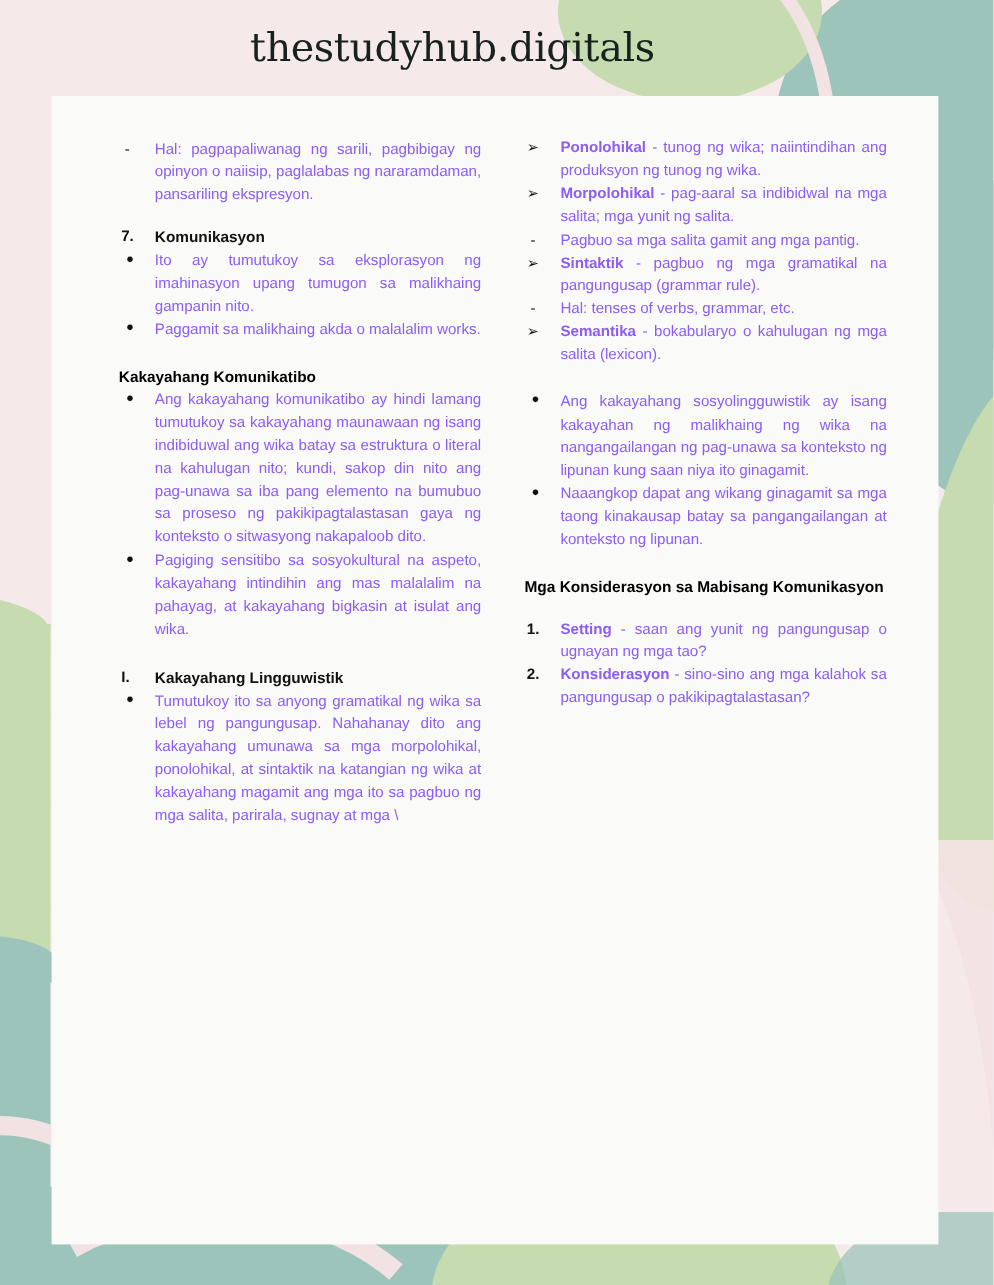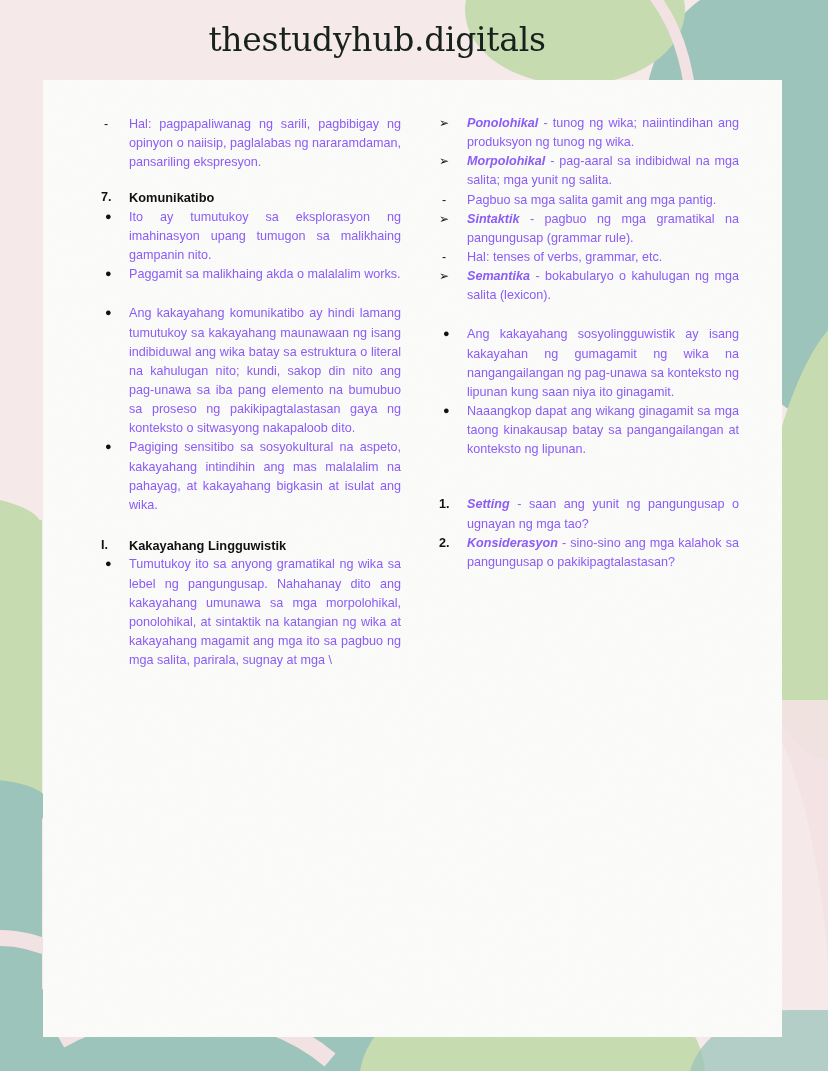--- a/index.html
+++ b/index.html
@@ -110,21 +110,21 @@
   .marker.roman  { font-weight: bold; padding-left: 2px; }
   .marker.dash   { padding-left: 5px; }
   .body-txt {
     text-align: justify;
     text-justify: inter-word;
     font-size: 12.6px;
     line-height: 1.52;
     color: #8b5cf6;
   }
   .body-txt.last-left { text-align: justify; }
-  .body-txt b { font-weight: bold; font-style: italic; }
+  .body-txt b { font-weight: bold; }
 
   
   .item .hd-txt {
     font-weight: bold;
     font-size: 12.8px;
     text-align: left;
   }
   .gap-md { height: 15px; }
   .gap-lg { height: 20px; }
 
@@ -199,35 +199,36 @@
 
       <div class="item">
         <span class="marker dash">-</span>
         <span class="body-txt">Hal: pagpapaliwanag ng sarili, pagbibigay ng opinyon o naiisip, paglalabas ng nararamdaman, pansariling ekspresyon.</span>
       </div>
 
       <div class="gap-md"></div>
 
       <div class="item">
         <span class="marker num">7.</span>
-        <span class="hd-txt">Komunikatibo</span>
+        <span class="hd-txt">Komunikasyon</span>
       </div>
 
       <div class="item tight">
         <span class="marker bullet">●</span>
         <span class="body-txt">Ito ay tumutukoy sa eksplorasyon ng imahinasyon upang tumugon sa malikhaing gampanin nito.</span>
       </div>
 
       <div class="item tight">
         <span class="marker bullet">●</span>
         <span class="body-txt">Paggamit sa malikhaing akda o malalalim works.</span>
       </div>
 
       <div class="gap-lg"></div>
 
+      <div class="hd">Kakayahang Komunikatibo</div>
 
       <div class="item tight">
         <span class="marker bullet">●</span>
         <span class="body-txt">Ang kakayahang komunikatibo ay hindi lamang tumutukoy sa kakayahang maunawaan ng isang indibiduwal ang wika batay sa estruktura o literal na kahulugan nito; kundi, sakop din nito ang pag-unawa sa iba pang elemento na bumubuo sa proseso ng pakikipagtalastasan gaya ng konteksto o sitwasyong nakapaloob dito.</span>
       </div>
 
       <div class="item tight">
         <span class="marker bullet">●</span>
         <span class="body-txt">Pagiging sensitibo sa sosyokultural na aspeto, kakayahang intindihin ang mas malalalim na pahayag, at kakayahang bigkasin at isulat ang wika.</span>
       </div>
@@ -277,30 +278,31 @@
       <div class="item tight">
         <span class="marker arrow">➢</span>
         <span class="body-txt"><b>Semantika</b><span> - bokabularyo o kahulugan ng mga salita (lexicon).</span></span>
       </div>
 
       <div class="gap-lg"></div>
 
 
       <div class="item tight">
         <span class="marker bullet">●</span>
-        <span class="body-txt">  Ang kakayahang sosyolingguwistik ay isang kakayahan ng gumagamit ng wika na nangangailangan ng pag-unawa sa konteksto ng lipunan kung saan niya ito ginagamit.</span>
+        <span class="body-txt">  Ang kakayahang sosyolingguwistik ay isang kakayahan ng malikhaing ng wika na nangangailangan ng pag-unawa sa konteksto ng lipunan kung saan niya ito ginagamit.</span>
       </div>
 
       <div class="item tight">
         <span class="marker bullet">●</span>
         <span class="body-txt">Naaangkop dapat ang wikang ginagamit sa mga taong kinakausap batay sa pangangailangan at konteksto ng lipunan.</span>
       </div>
 
       <div class="gap-lg"></div>
 
+      <div class="sect-title">Mga Konsiderasyon sa Mabisang Komunikasyon</div>
 
       <div class="gap-md"></div>
 
       <div class="item">
         <span class="marker num">1.</span>
         <span class="body-txt"><b>Setting</b><span> - saan ang yunit ng pangungusap o ugnayan ng mga tao?</span></span>
       </div>
 
       <div class="item tight">
         <span class="marker num">2.</span>

